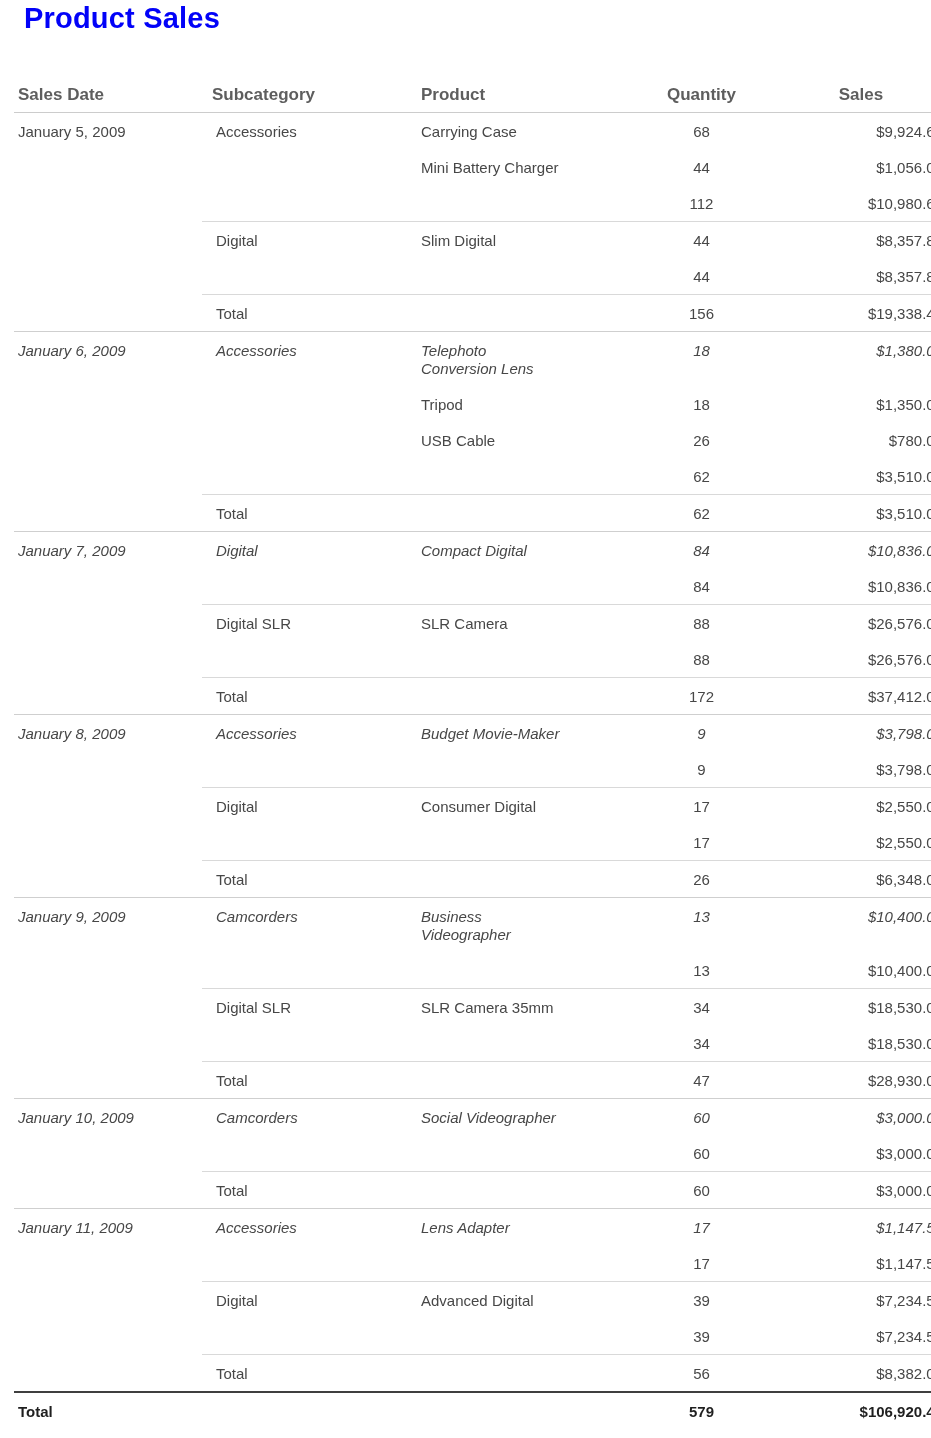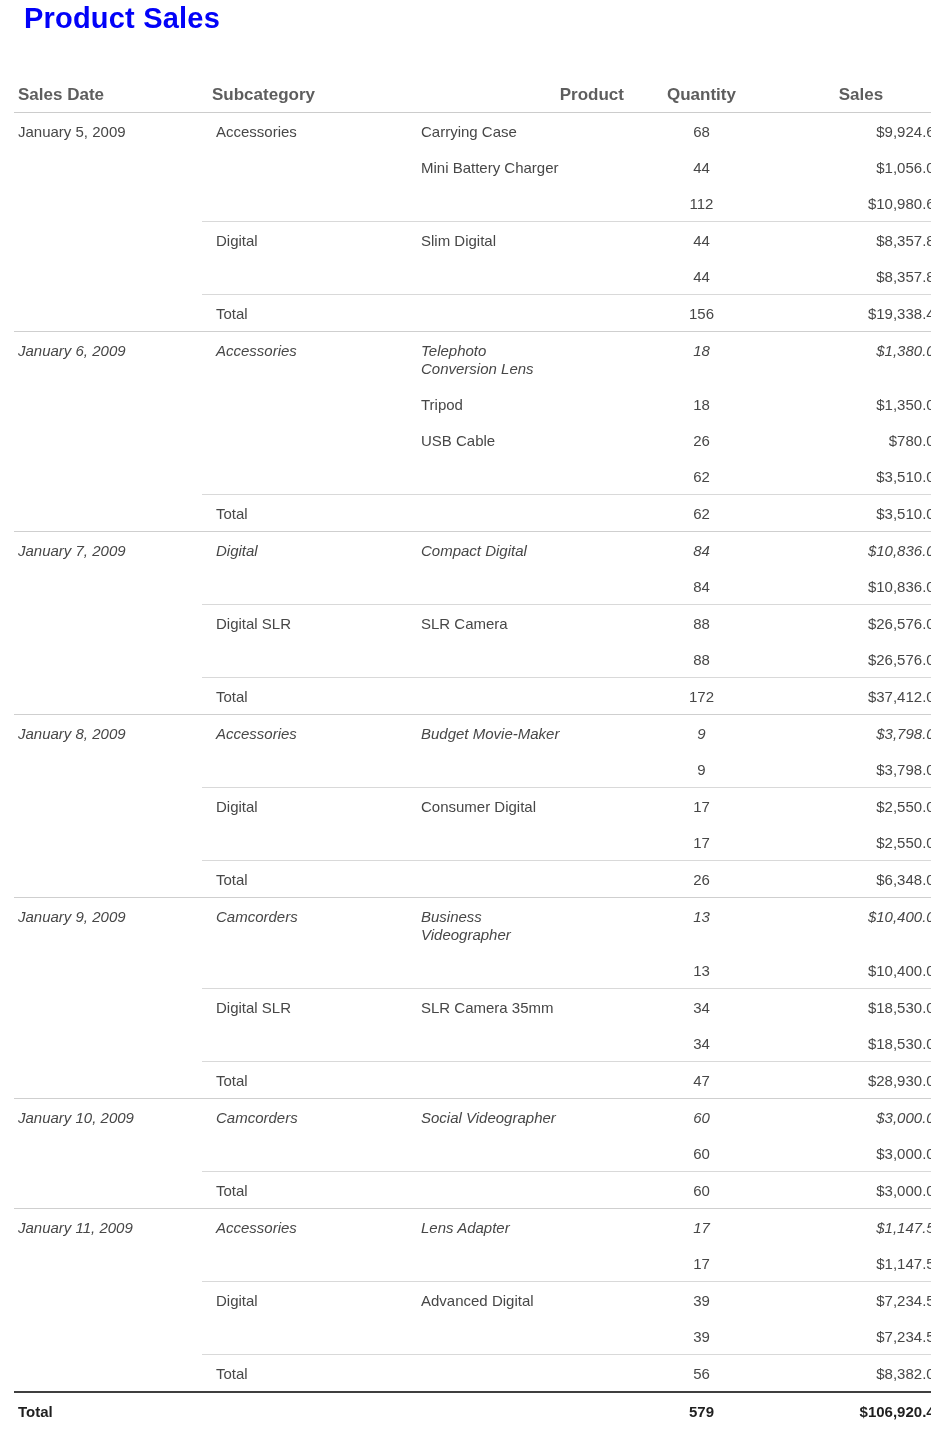--- a/index.html
+++ b/index.html
@@ -54,21 +54,21 @@
   .col-sales       { width: 164px; }
 
   td.col-date        { padding-left: 4px; }
   td.col-subcategory { padding-left: 14px; }
   td.col-product     { padding-left: 12px; white-space: pre-line; }
   td.col-quantity    { text-align: center; }
   td.col-sales       { text-align: right; }
 
   th.col-date        { padding-left: 4px; margin-top: 28px; }
   th.col-subcategory { padding-left: 10px; margin-top: 33px; }
-  th.col-product     { padding-left: 12px; text-align: right; }
+  th.col-product     { padding-left: 12px; }
   th.col-quantity    { text-align: center; margin-top: 10px; }
   th.col-sales       { text-align: center; }
 
   
   tr.sep-sub td { border-top: none; }
   tr.sep-sub td:not(.col-date) { border-top: 1px solid var(--line, #D9D9D9); }
   tr.sep-full td { border-top: 1px solid var(--group-line, #CFCFCF); font-style: italic; }
   tr.sep-dark td { border-top: 2px solid var(--grand-line, #3F3F3F); }
 
   tr.grand td {

